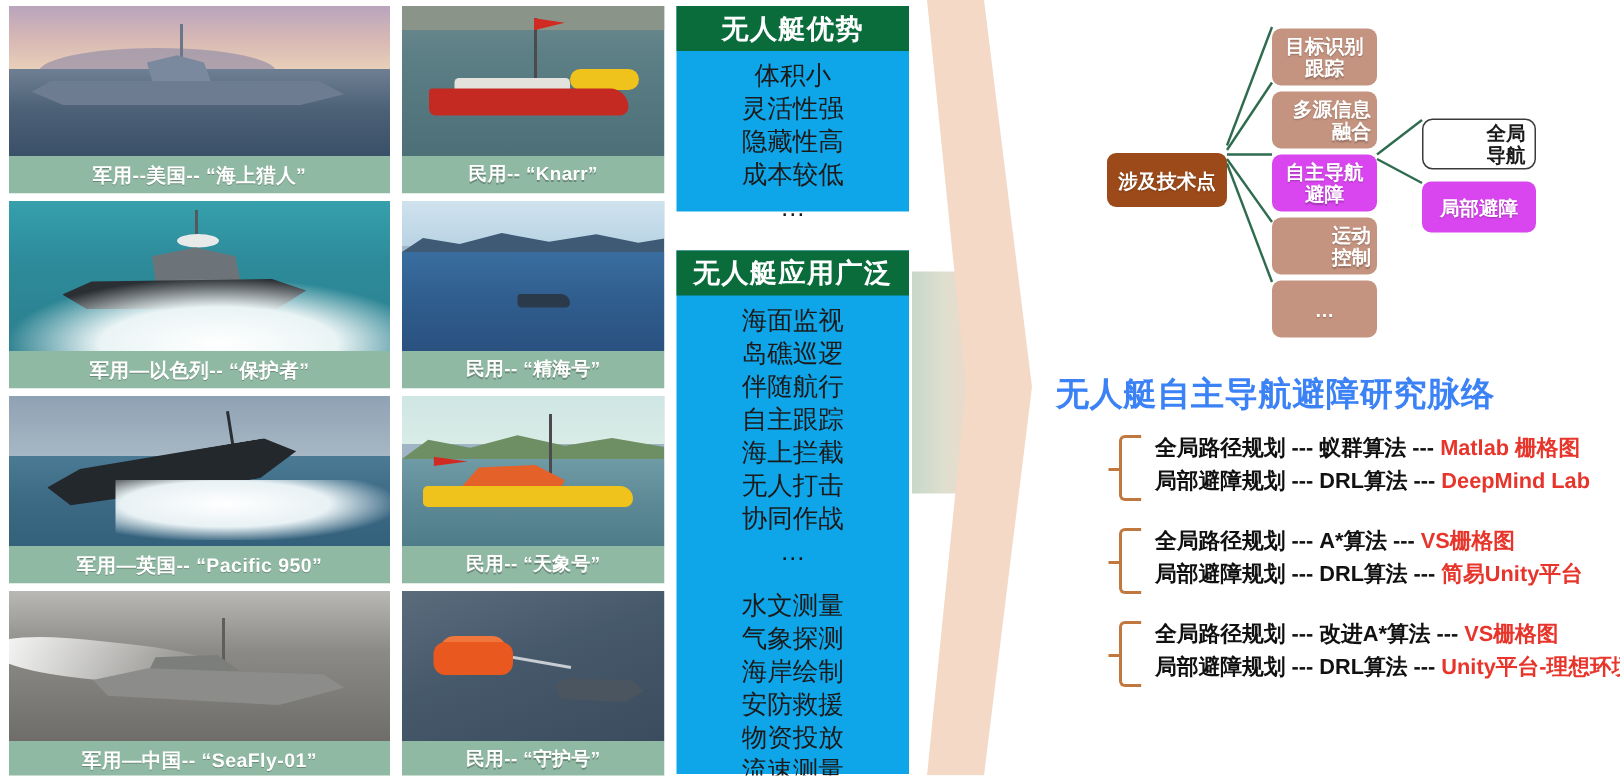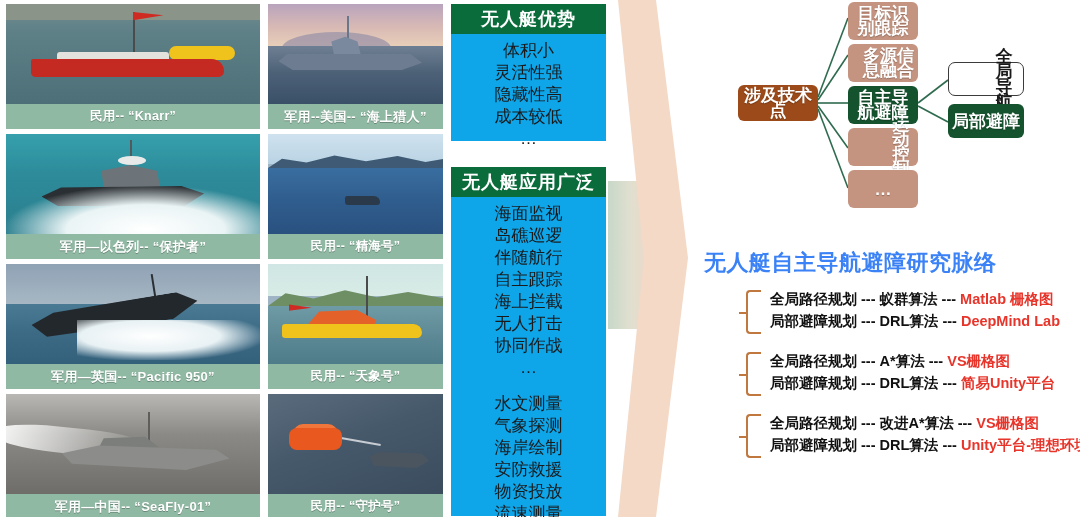--- a/index.html
+++ b/index.html
@@ -121,25 +121,25 @@
 
   
   .grad-block{position:absolute;left:608px;top:181px;width:40px;height:148px;
     background:linear-gradient(90deg,#c7d8c9 0%,#e0dfcf 55%,#ecd9c9 100%);}
   .big-arrow{position:absolute;left:618px;top:0px;width:70px;height:517px;}
 
   
   .diagram{position:absolute;left:730px;top:0;width:350px;height:215px;}
   .node{position:absolute;border-radius:6px;display:flex;align-items:center;
     justify-content:center;text-align:center;color:#ffffff;font-weight:bold;
-    font-size:17px;line-height:15px;padding:2px 4px;box-sizing:border-box;
-    text-shadow:0 1px 1px rgba(0,0,0,.25);}
+    font-size:13px;line-height:15px;padding:2px 4px;box-sizing:border-box;
+    text-shadow:0 1px 1px rgba(0,0,0,.25);margin-top:17px;}
   .node.root{background:#9c4a19;}
   .node.light{background:#c59480;}
-  .node.dark{background:#14532d;}
+  .node.dark{background:#d946ef;}
   .node.white{background:#ffffff;color:#1a1a1a;border:1.6px solid #3b3b3b;
     text-shadow:none;border-radius:7px;}
   .edges{position:absolute;inset:0;}
 
   
   .research{position:absolute;left:700px;top:248px;width:380px;height:265px;}
   .res-title{color:#3b82f6;font-size:22px;font-weight:bold;letter-spacing:.5px;
     position:absolute;left:4px;top:0;white-space:nowrap;}
   .grp{position:absolute;left:46px;width:340px;}
   .grp .brace{position:absolute;left:0;top:2px;width:13px;height:40px;
@@ -152,44 +152,44 @@
   .grp .line .sep{font-weight:bold;color:#111111;}
   #grp1{top:40px;} #grp2{top:102px;} #grp3{top:164px;}
 </style>
 </head>
 <body>
 
 <div class="slide">
 
   <div class="photo-grid">
 
+    <div class="card">
+      <div class="photo p1">
+        <div class="ph"></div>
+          <div class="sky"></div>
+          <div class="mt"></div>
+          <div class="sea"></div>
+        <div class="mast"></div>
+          <div class="sup"></div>
+          <div class="hull"></div>
+      </div>
+      <div class="cap">军用--美国--  “海上猎人”</div>
+    </div>
+
     <div class="card small">
       <div class="photo p2">
         <div class="ph"></div>
           <div class="land"></div>
           <div class="mast"></div>
           <div class="flag"></div>
         <div class="yel"></div>
           <div class="deck"></div>
           <div class="hull"></div>
       </div>
       <div class="cap">民用--  “Knarr”</div>
-    </div>
-
-    <div class="card">
-      <div class="photo p1">
-        <div class="ph"></div>
-          <div class="sky"></div>
-          <div class="mt"></div>
-          <div class="sea"></div>
-        <div class="mast"></div>
-          <div class="sup"></div>
-          <div class="hull"></div>
-      </div>
-      <div class="cap">军用--美国--  “海上猎人”</div>
     </div>
 
     <div class="card">
       <div class="photo p3">
         <div class="ph"></div>
           <div class="mast"></div>
           <div class="dome"></div>
         <div class="sup"></div>
           <div class="hull"></div>
           <div class="wake"></div>

